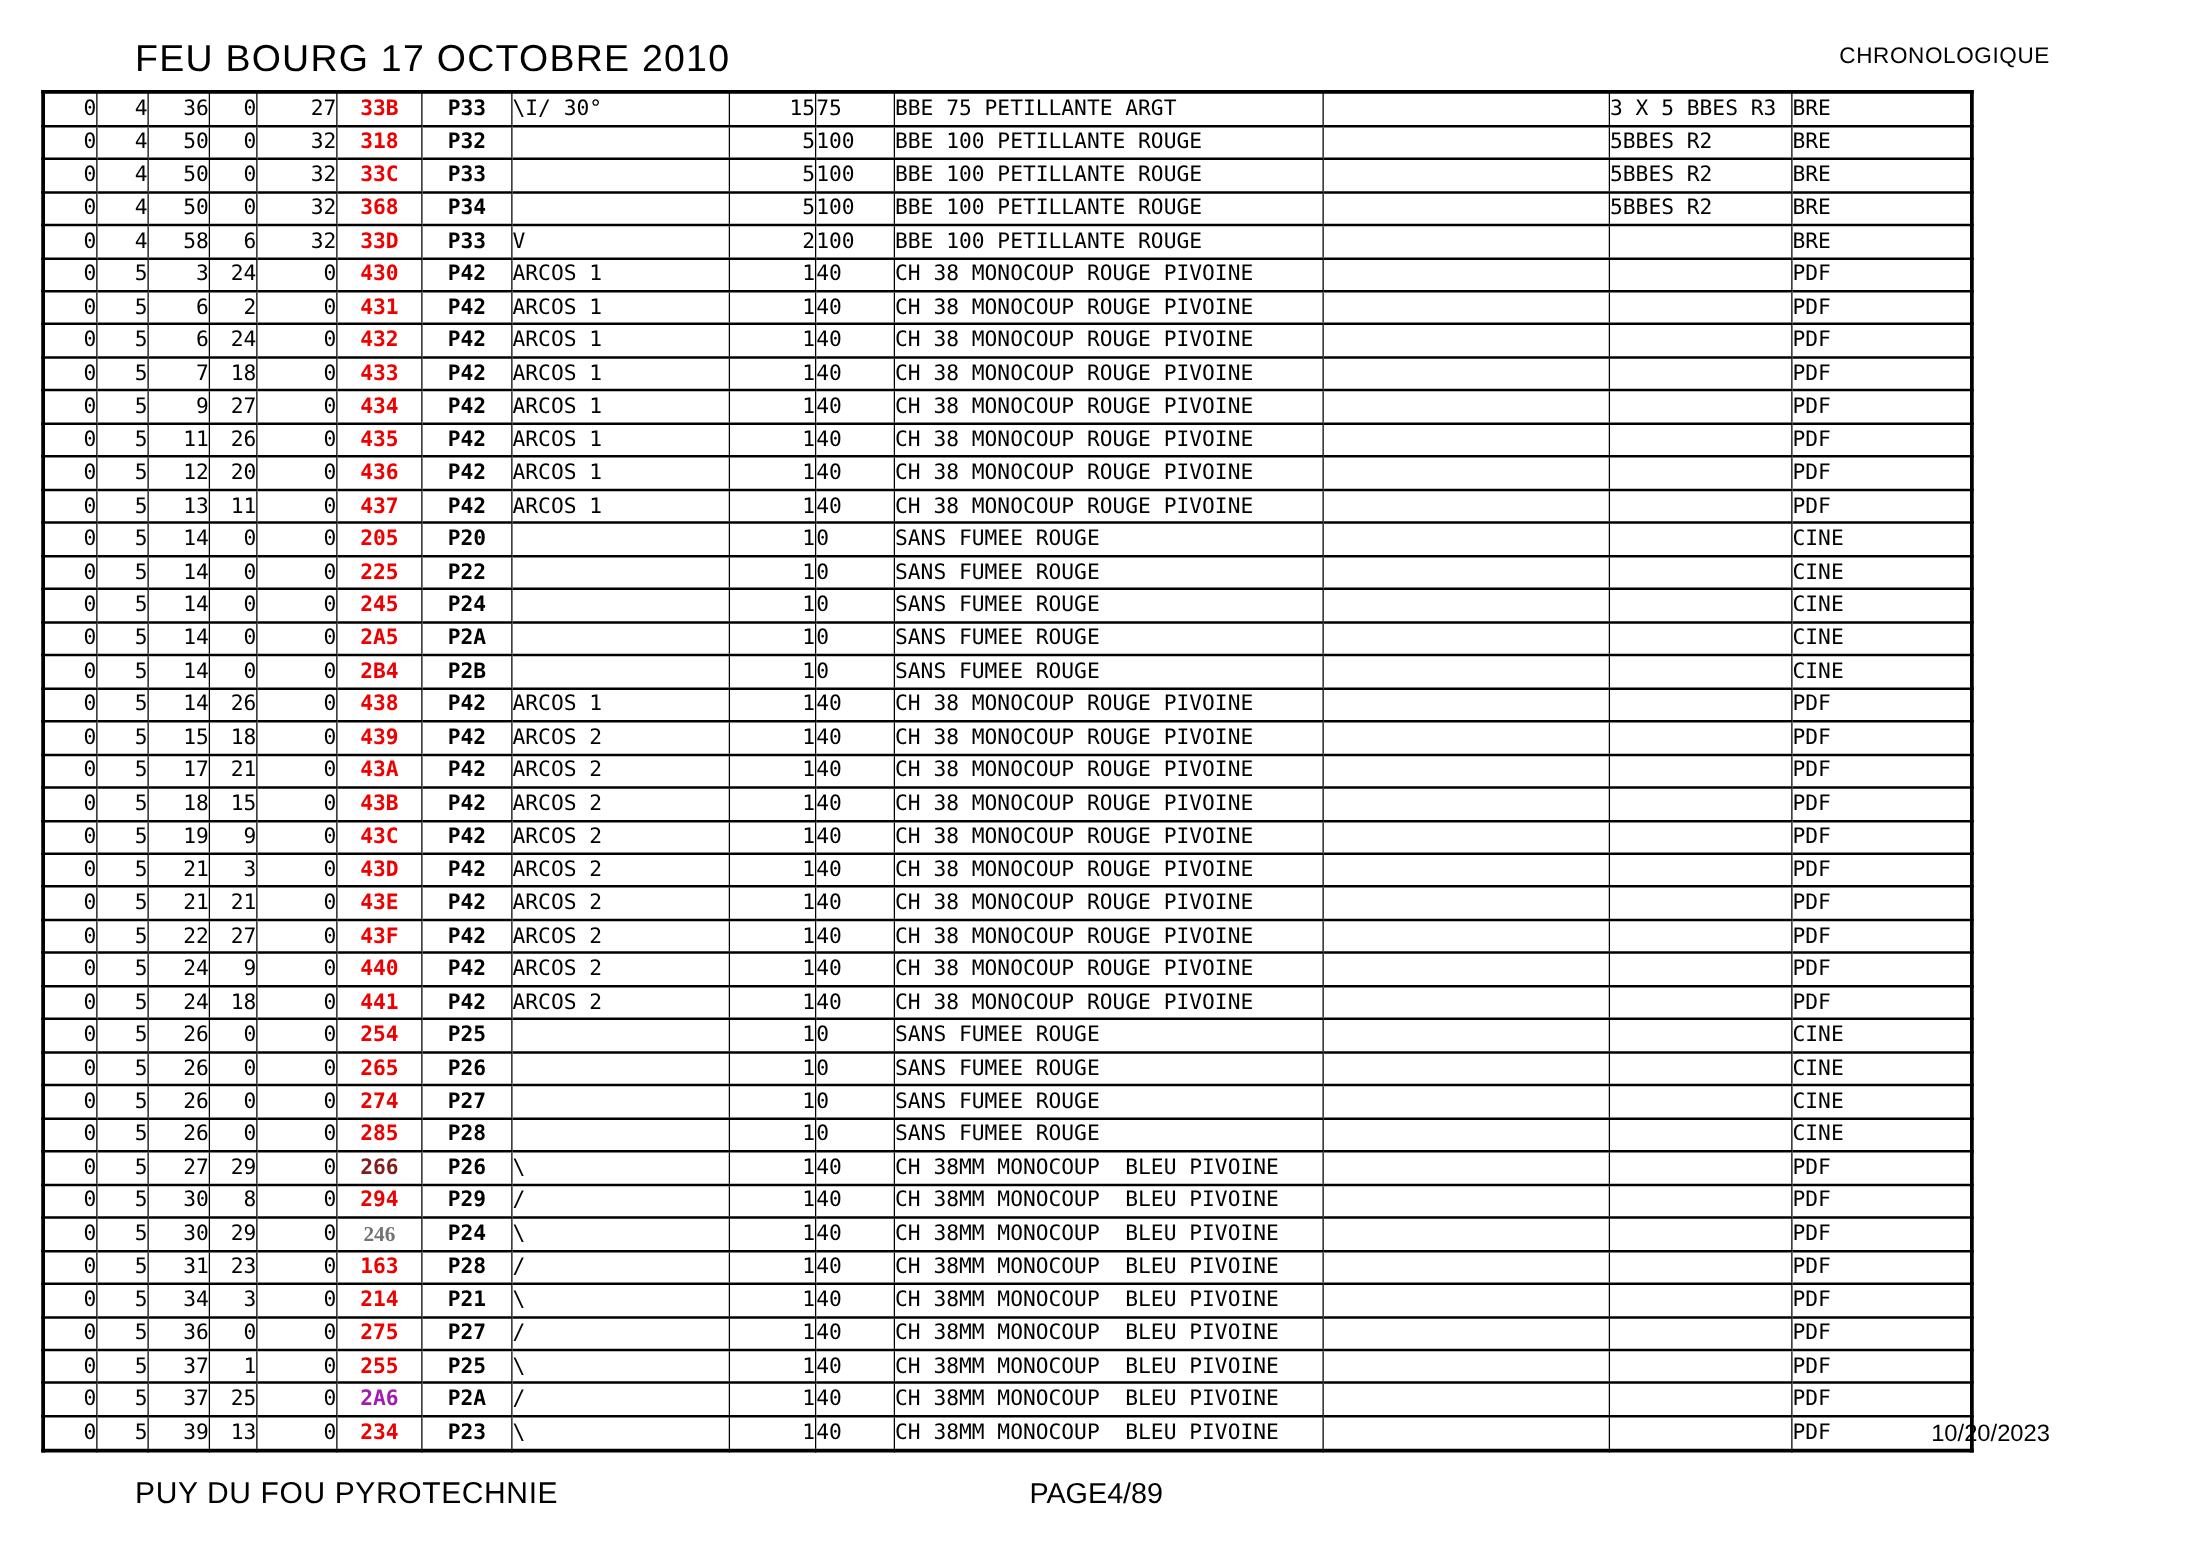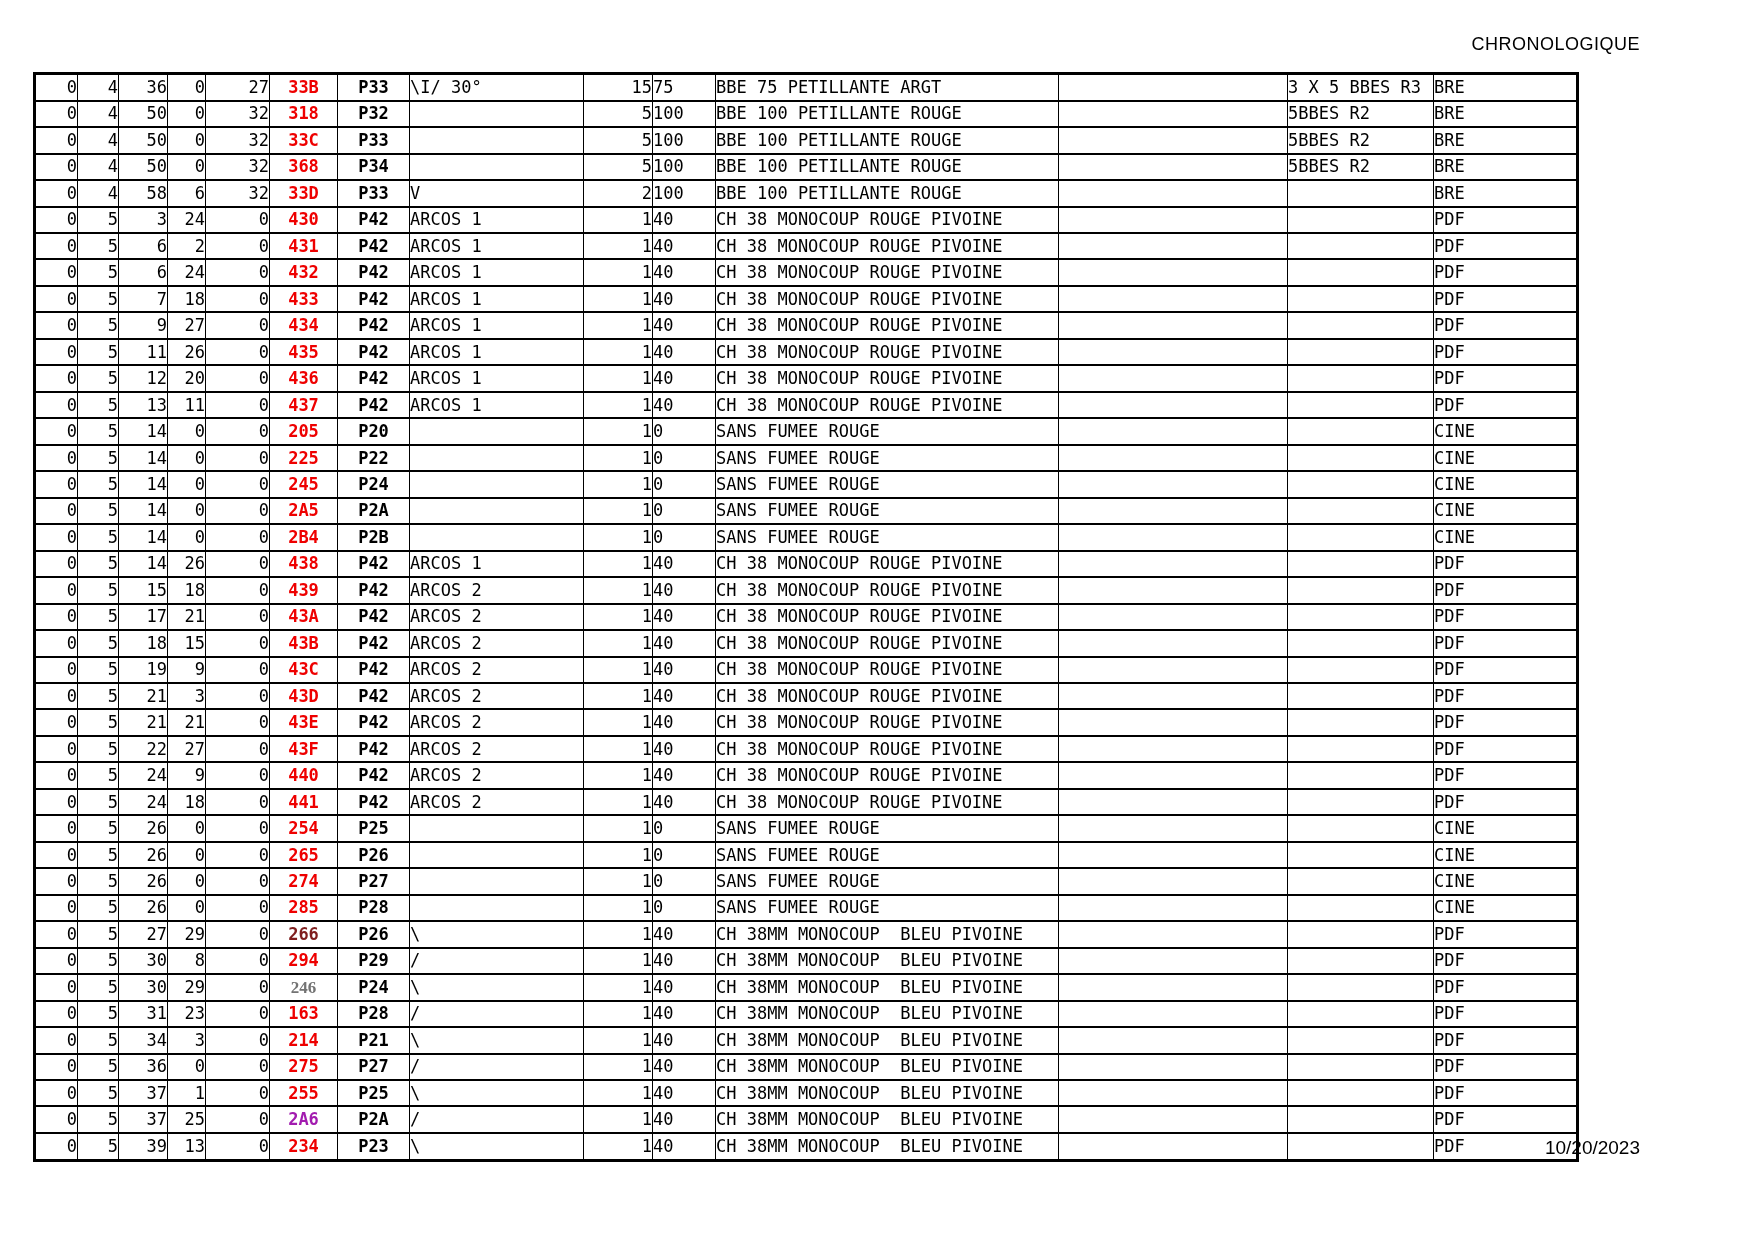--- a/index.html
+++ b/index.html
@@ -62,20 +62,21 @@
     position:absolute;left:0;right:0;top:1181px;text-align:center;font-size:23px;white-space:pre;
   }
   .footer-date{
     position:absolute;right:114px;top:1137px;font-size:19px;white-space:pre;
   }
 </style>
 </head>
 <body>
 
 <div class="page">
+  <div class="doc-title">FEU BOURG 17 OCTOBRE 2010</div>
   <div class="doc-mode">CHRONOLOGIQUE</div>
 
   <table class="firing">
     <colgroup>
       <col style="width:43px">
         <col style="width:41px">
         <col style="width:49px">
         <col style="width:38px">
       <col style="width:64px">
         <col style="width:68px">
@@ -741,14 +742,16 @@
           <td class="qty">1</td>
           <td class="cal">40</td>
           <td class="desc">CH 38MM MONOCOUP  BLEU PIVOINE</td>
           <td class="spacer"></td>
           <td class="note"></td>
           <td class="cat">PDF</td>
         </tr>
       </tbody>
   </table>
 
+  <div class="footer-company">PUY DU FOU PYROTECHNIE</div>
+  <div class="footer-page">PAGE4/89</div>
   <div class="footer-date">10/20/2023</div>
 </div>
 
 </body></html>

